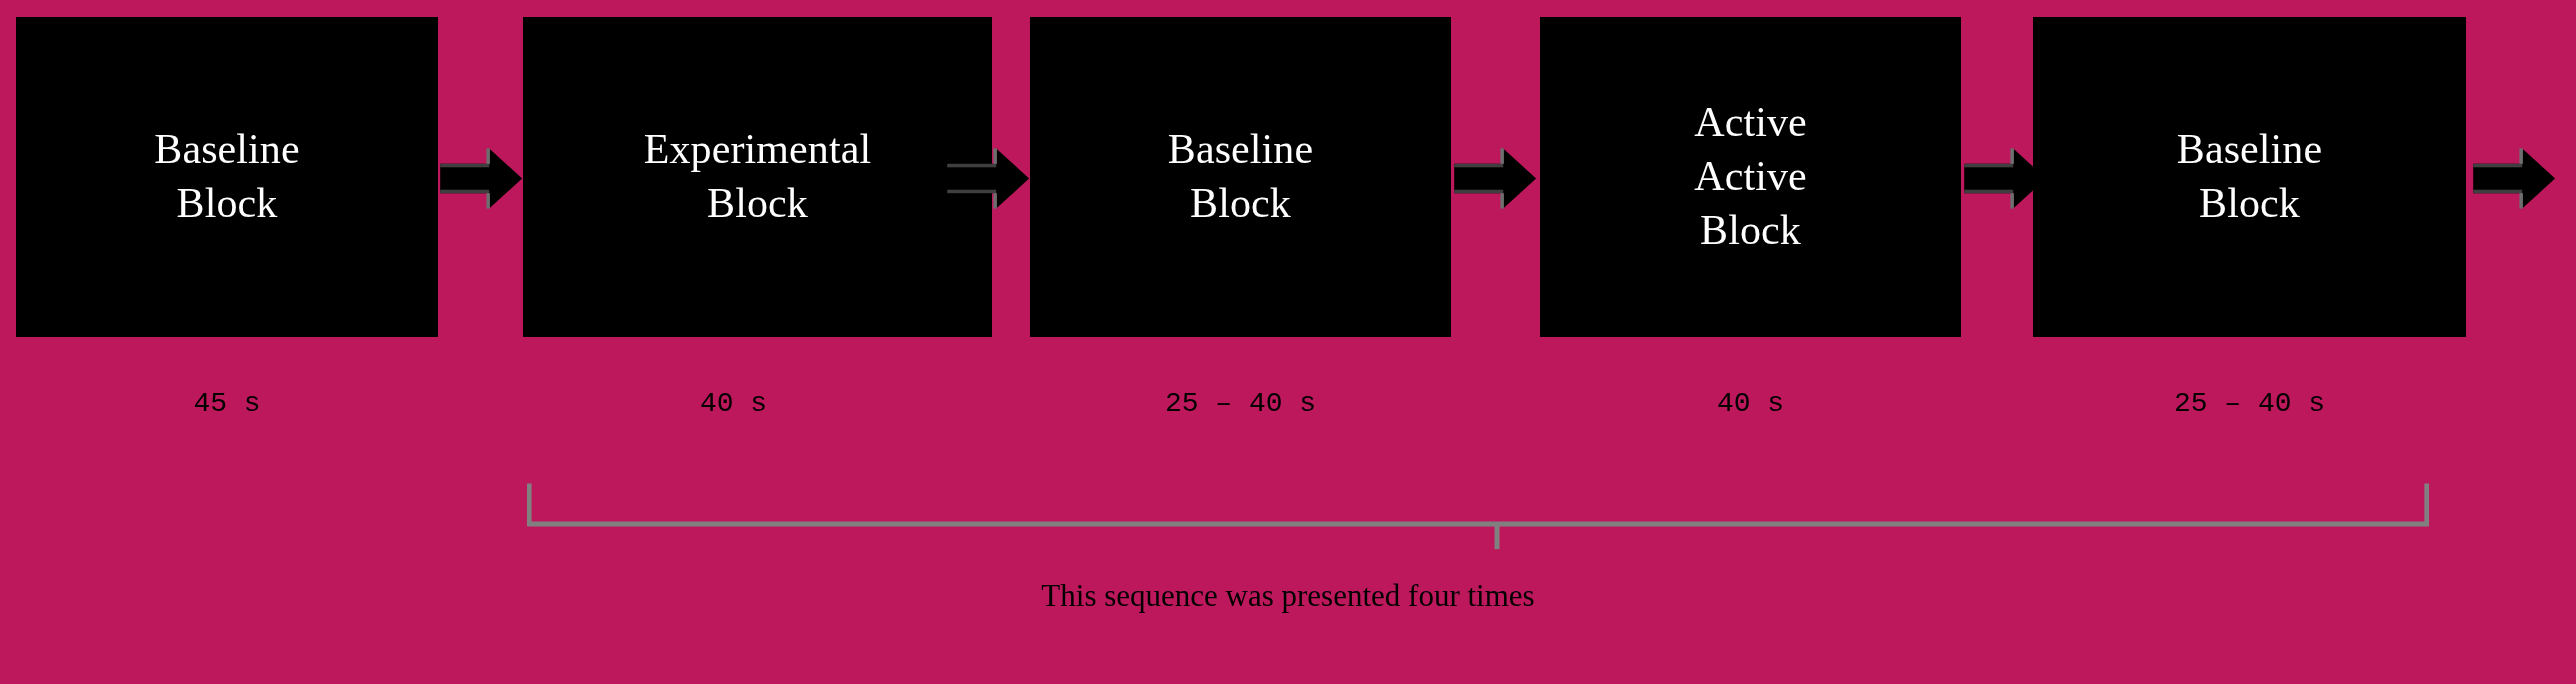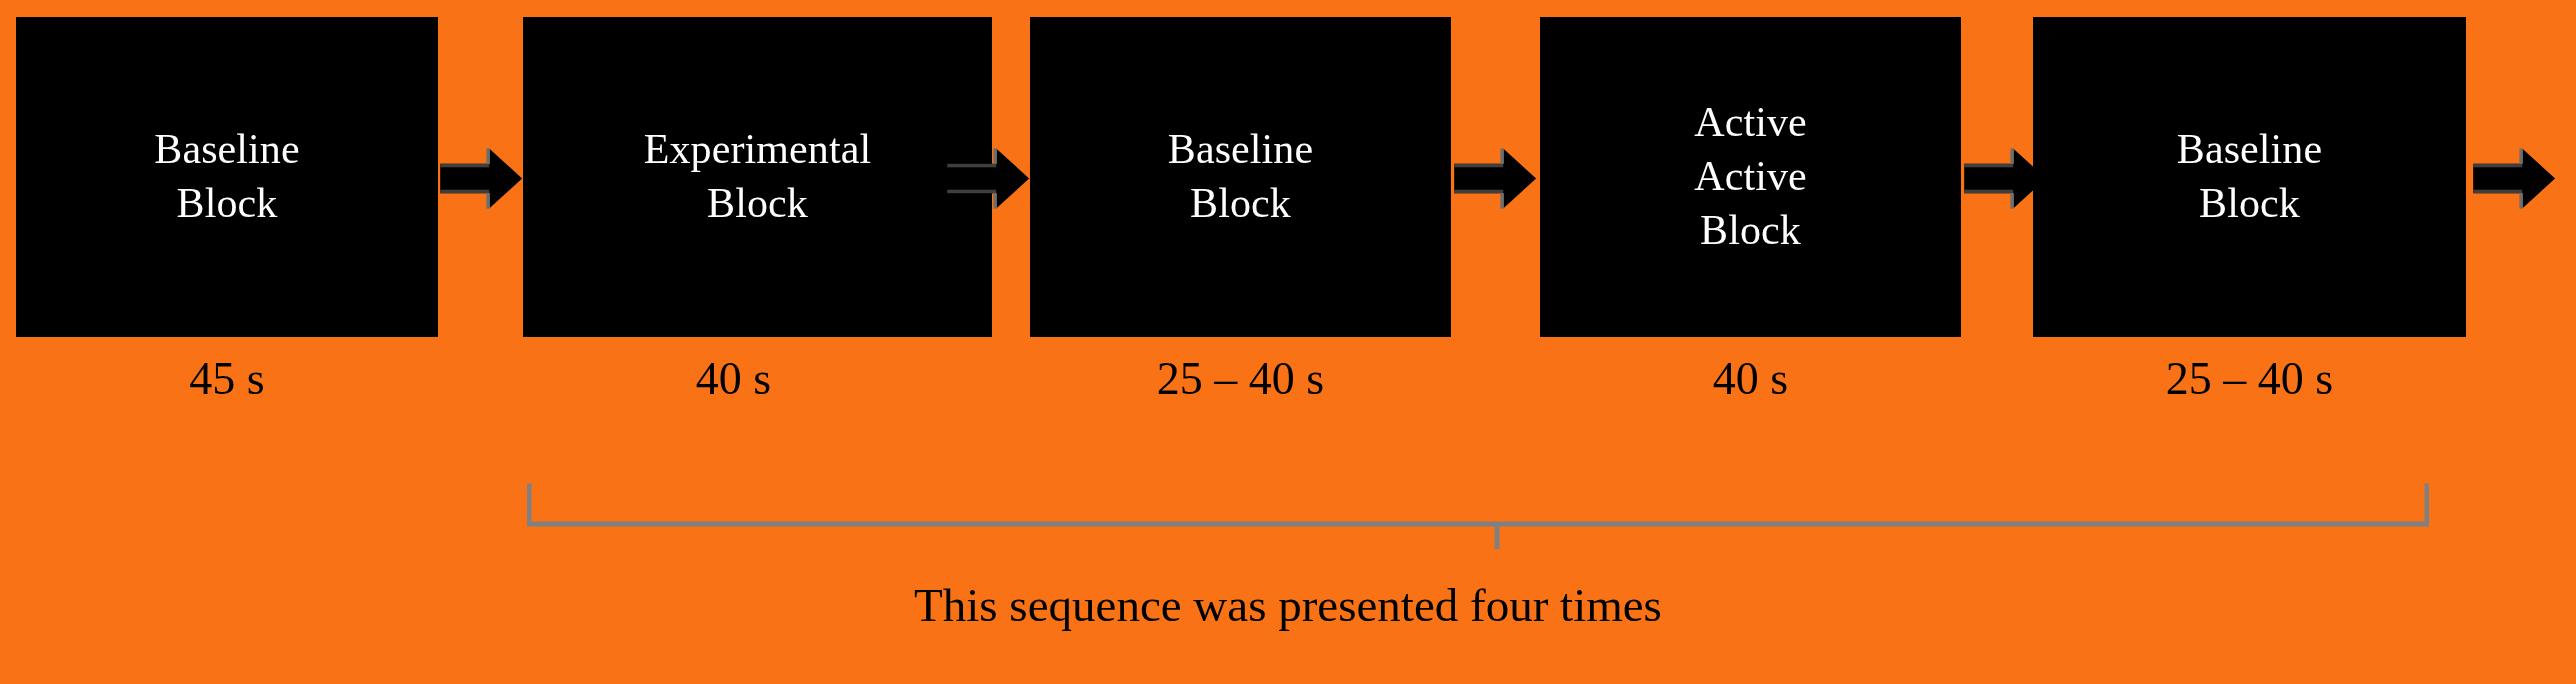--- a/index.html
+++ b/index.html
@@ -8,21 +8,21 @@
     background: #ffffff;
   }
   body {
     font-family: "Liberation Serif", "DejaVu Serif", serif;
     color: #000000;
   }
   #canvas {
     position: relative;
     width: 2576px;
     height: 685px;
-    background: #f97316;
+    background: #be185d;
     overflow: hidden;
   }
 
   
   .block-box {
     position: absolute;
     top: 17px;
     height: 320px;
     background: #000000;
     color: #ffffff;
@@ -47,48 +47,49 @@
     position: absolute;
     top: 147px;
     width: 83px;
     height: 63px;
   }
   .arrow svg { display: block; width: 100%; height: 100%; }
 
   
   .duration {
     position: absolute;
-    top: 350px;
+    top: 375px;
     height: 56px;
     display: flex;
     align-items: center;
     justify-content: center;
-    font-size: 46px;
+    font-size: 28px;
     color: #000000;
     white-space: nowrap;
+    font-family: Liberation Mono, monospace;
   }
 
   
   #bracket {
     position: absolute;
     left: 527px;
     top: 482px;
     width: 1902px;
     height: 70px;
   }
   #bracket svg { display: block; width: 100%; height: 100%; }
 
   
   #caption {
     position: absolute;
     left: 0;
     top: 578px;
     width: 2576px;
     text-align: center;
-    font-size: 47px;
+    font-size: 31px;
     color: #000000;
     white-space: nowrap;
   }
 </style>
 </head>
 <body>
 
 <div id="canvas">
 
   <div class="block-box" id="box-0" style="left: 16px; width: 422px;">

